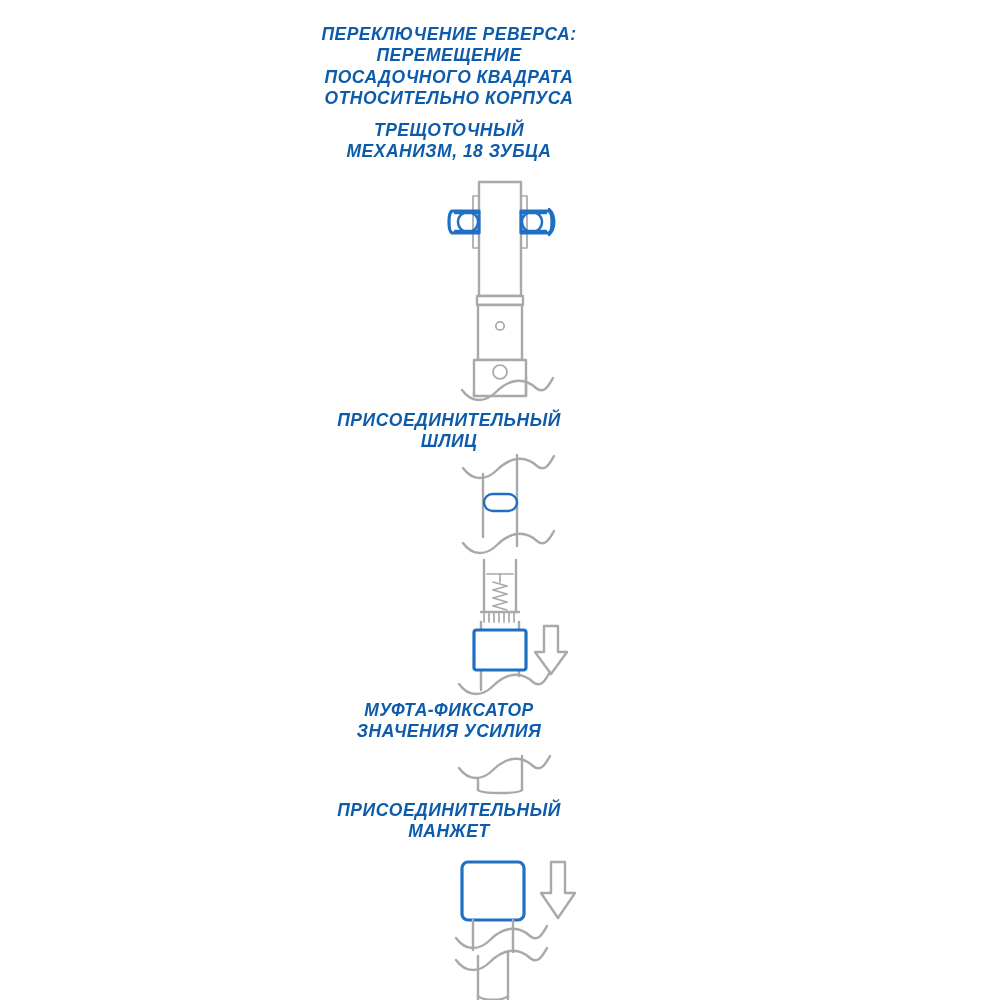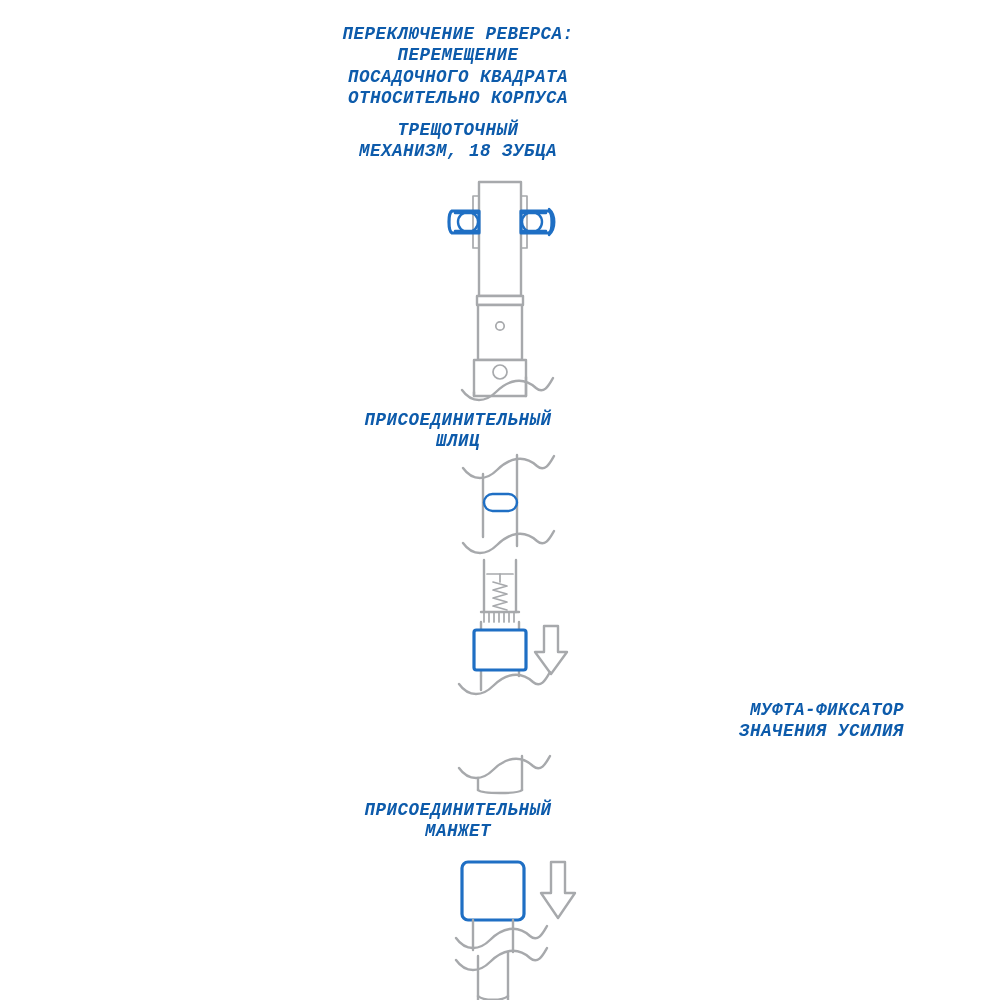--- a/index.html
+++ b/index.html
@@ -10,36 +10,36 @@
   #page {
     position: relative;
     width: 1000px;
     height: 1000px;
     background: #ffffff;
     overflow: hidden;
     font-family: "Liberation Sans", sans-serif;
   }
   .caption {
     position: absolute;
-    left: 12px;
+    left: 3px;
     width: 892px;
     text-align: center;
     color: #0d5bab;
-    font-family: Liberation Mono, monospace;
+    font-family: Liberation Sans, sans-serif;
     font-weight: bold;
     font-style: italic;
     letter-spacing: 0.5px;
     line-height: 1.22;
     white-space: pre-line;
     user-select: none;
   }
   #cap-reverse      { top: 24px;  font-size: 17.5px; }
   #cap-ratchet      { top: 120px; font-size: 17.5px; }
   #cap-slot         { top: 410px; font-size: 17.5px; }
-  #cap-clutch       { top: 700px; font-size: 17.5px; text-align: right; }
+  #cap-clutch       { top: 700px; font-size: 17.5px; }
   #cap-cuff         { top: 800px; font-size: 17.5px; }
 
   #artwork {
     position: absolute;
     left: 0;
     top: 0;
     width: 1000px;
     height: 1000px;
   }
   .gray-stroke { fill: none; stroke: #a7a9ac; stroke-width: 2.4; stroke-linejoin: round; stroke-linecap: round; }

